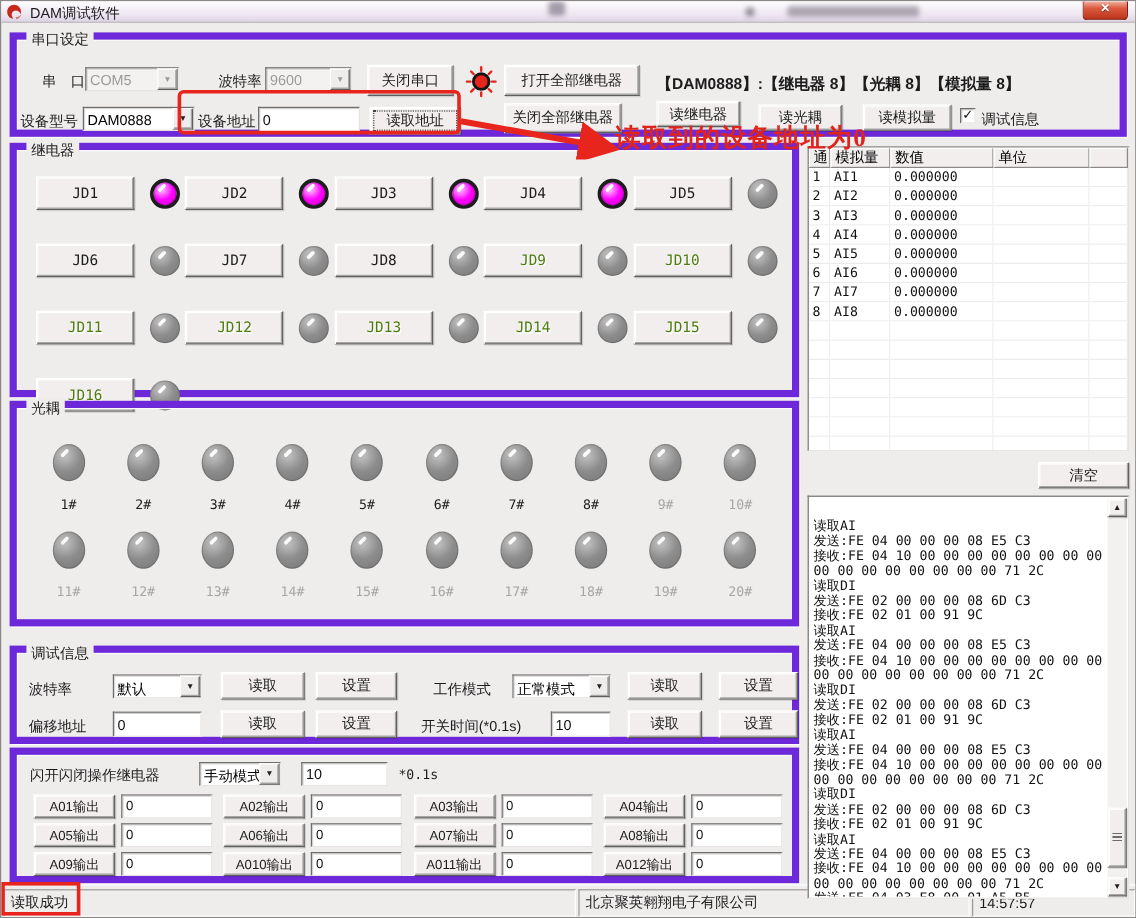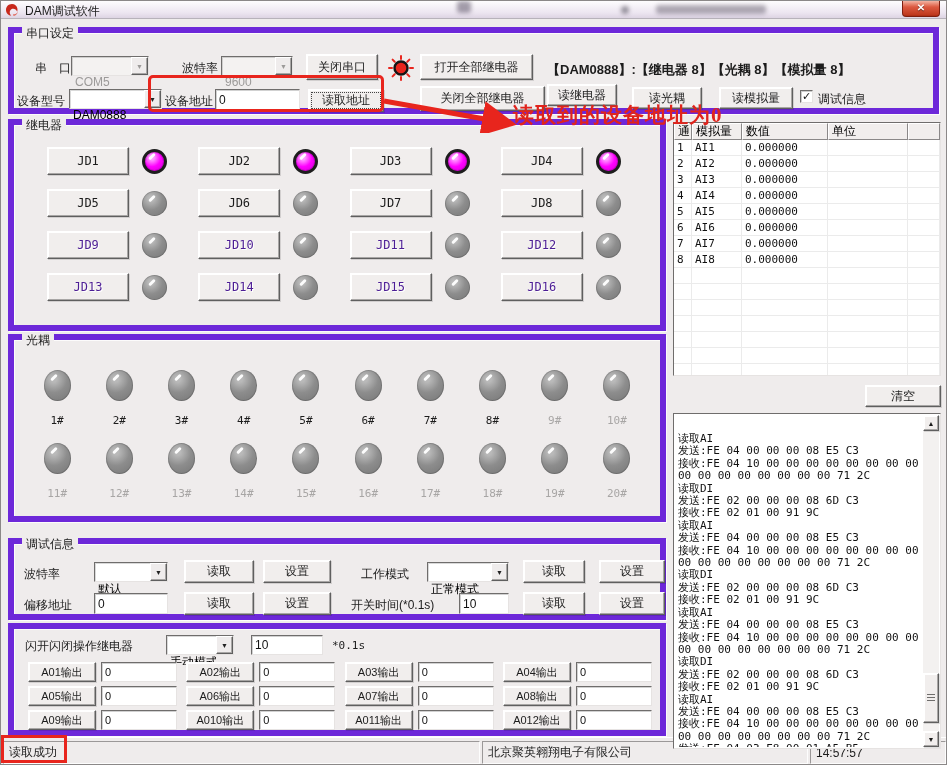--- a/index.html
+++ b/index.html
@@ -18,28 +18,28 @@
     border:1px solid #7e1f10; border-top:none; border-radius:0 0 4px 4px;
     color:#fff; font-size:10px; font-weight:bold; text-align:center; line-height:14px;
     text-shadow:0 1px 1px rgba(0,0,0,.5); cursor:pointer; }
 
   
   .btn { background:#f1eeed; border:1px solid; border-color:#ffffff #5f5f5f #5f5f5f #ffffff;
     box-shadow:inset -1px -1px 0 #a8a6a5, inset 1px 1px 0 #ffffff, 1px 1px 0 rgba(0,0,0,.12);
     font-family:"Liberation Sans", sans-serif; font-size:12px; color:#1c1c1c;
     display:flex; align-items:center; justify-content:center; cursor:pointer; }
   .btn.focused { outline:1px dotted #444; outline-offset:-4px; }
-  .btn.disabled { color:#4c1d95; text-shadow:1px 1px 0 #fff; }
+  .btn.disabled { color:#4d7c0f; text-shadow:1px 1px 0 #fff; }
   .tin { background:#fff; border:1px solid; border-color:#6f6d6c #e6e3e2 #e6e3e2 #6f6d6c;
     box-shadow:inset 1px 1px 0 rgba(0,0,0,.18); font-family:"Liberation Sans", sans-serif;
     font-size:12px; color:#111; padding:1px 3px; }
   .combo { position:absolute; display:flex; height:20px; background:#fff;
     border:1px solid; border-color:#6f6d6c #e6e3e2 #e6e3e2 #6f6d6c;
     box-shadow:inset 1px 1px 0 rgba(0,0,0,.15); }
-  .combo-field { flex:1; font-size:12px; padding:18px 3px; white-space:nowrap; overflow:hidden; }
+  .combo-field { flex:1; font-size:12px; padding:3px 3px; white-space:nowrap; overflow:hidden; }
   .combo-arrow { width:17px; background:#efecec; border:1px solid; border-color:#fff #5f5f5f #5f5f5f #fff;
     box-shadow:inset -1px -1px 0 #a8a6a5; display:flex; align-items:center; justify-content:center;
     font-size:7px; color:#222; }
   .combo.disabled { background:#f4f2f1; }
   .combo.disabled .combo-field { color:#9c9a99; }
   .combo.disabled .combo-arrow { color:#9c9a99; }
   .group { position:absolute; border:6px solid #6d28d9;
     box-shadow:inset 1px 1px 0 #fcfbfb, 1px 1px 0 #fcfbfb; }
   .group-label { position:absolute; top:-8px; left:8px; background:#efecec;
     padding:0 4px; font-size:12px; color:#1c1c1c; }
@@ -53,22 +53,22 @@
     background:#fff; border-radius:2px; transform:rotate(-45deg); opacity:.95; }
   .led.led-on { background:radial-gradient(circle at 36% 30%, #ff9dff 0 12%, #ff00ff 50%, #cf00cf 100%);
     border:3px solid #1d1d1d; }
   .led.led-on::after { left:3px; top:3px; }
   .opto-led { width:27px; height:31px; }
 
   
   #grp-serial { left:7px; top:26px; width:931px; height:87px; }
   
   #grp-relay { left:7px; top:118px; width:658px; height:212px; }
-  #relay-grid { position:absolute; left:33px; right:8px; top:22px;
-    display:grid; grid-template-columns:repeat(4,1fr); row-gap:14px; }
+  #relay-grid { position:absolute; left:16px; right:8px; top:22px;
+    display:grid; grid-template-columns:repeat(5,1fr); row-gap:28px; }
   .relay-cell { display:flex; align-items:center; gap:13px; height:28px; }
   .relay-btn { width:82px; height:28px; font-family:"DejaVu Sans Mono", monospace; font-size:12px; }
   
   #grp-opto { left:7px; top:333px; width:658px; height:188px; }
   #opto-grid { position:absolute; left:12px; right:12px; top:30px;
     display:grid; grid-template-columns:repeat(10,1fr); row-gap:16px; }
   .opto-cell { display:flex; flex-direction:column; align-items:center; gap:13px; }
   .opto-label { font-family:"DejaVu Sans Mono", monospace; font-size:11px; color:#1c1c1c; }
   .opto-label.dim { color:#a8a6a5; }
   
@@ -181,21 +181,21 @@
     <span class="lbl" style="left:533px;top:28px;font-weight:bold;font-size:13px">【DAM0888】:【继电器  8】【光耦 8】【模拟量 8】</span>
 
     <span class="lbl" style="left:3px;top:60px">设备型号</span>
     <div class="combo" style="left:55px;top:56px;width:93px">
       <span class="combo-field">DAM0888</span>
       <span class="combo-arrow">▼</span>
     </div>
     <span class="lbl" style="left:151px;top:60px">设备地址</span>
     <input class="tin" style="position: absolute; left: 201px; top: 56px; width: 85px; height: 22px;" value="0">
     <button class="btn focused" style="position:absolute;left:294px;top:56px;width:76px;height:23px">读取地址</button>
-    <button class="btn" style="position:absolute;left:406px;top:53px;width:125px;height:25px">关闭全部继电器</button>
+    <button class="btn" style="position:absolute;left:406px;top:53px;width:98px;height:25px">关闭全部继电器</button>
     <button class="btn" style="position:absolute;left:533px;top:51px;width:70px;height:22px">读继电器</button>
     <button class="btn" style="position:absolute;left:618px;top:54px;width:70px;height:22px">读光耦</button>
     <button class="btn" style="position:absolute;left:705px;top:54px;width:74px;height:22px">读模拟量</button>
     <span class="chk-box" style="left:786px;top:57px">✓</span>
     <span class="lbl" style="left:804px;top:58px">调试信息</span>
   </div>
 
   <div class="group" id="grp-relay">
     <span class="group-label">继电器</span>
     <div id="relay-grid">

